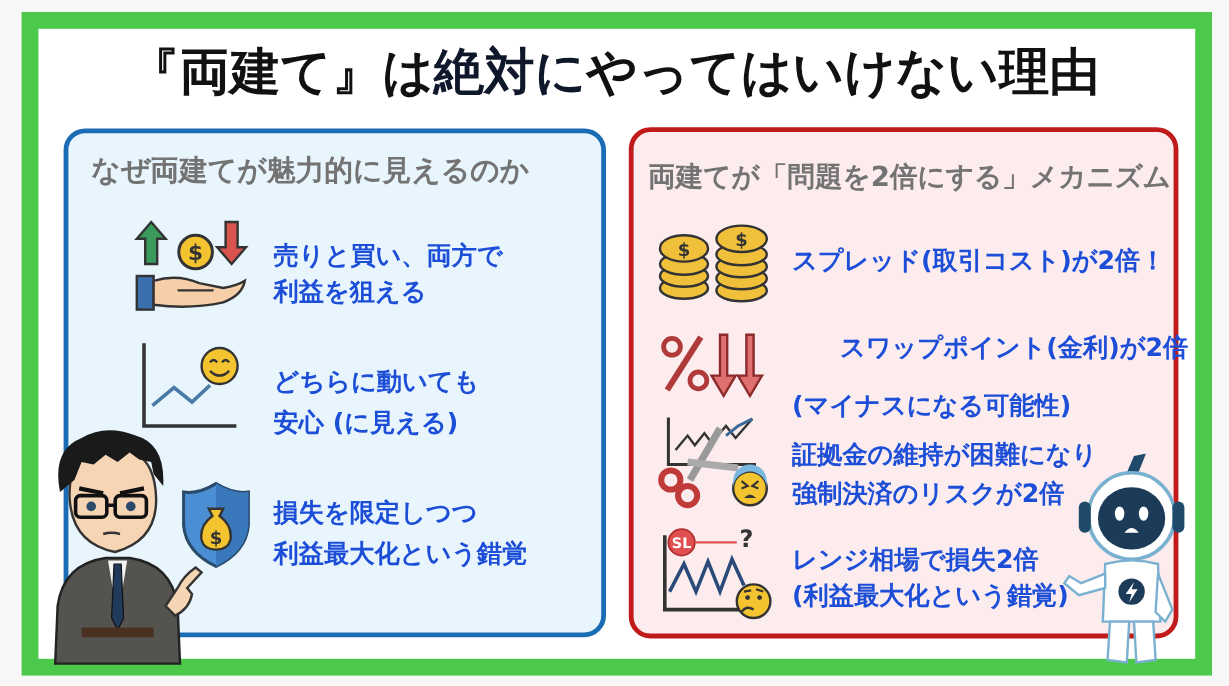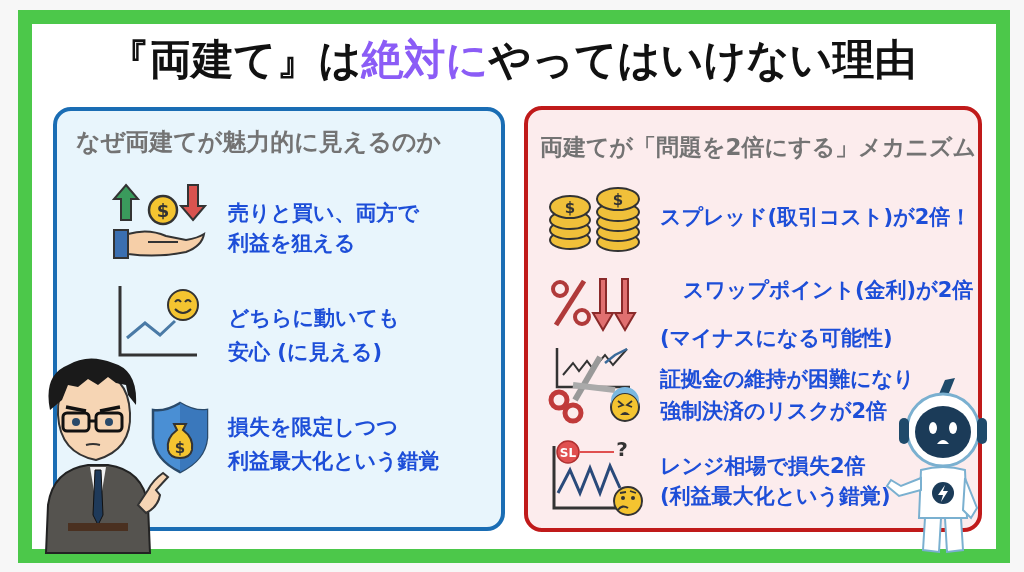--- a/index.html
+++ b/index.html
@@ -1,19 +1,19 @@
 <!DOCTYPE html>
 <html><head>
 <meta charset="utf-8">
 <style>
   html,body{margin:0;padding:0;}
   body{width:1024px;height:572px;background:#f7f7f7;position:relative;overflow:hidden;font-family:"DejaVu Sans","Liberation Sans",sans-serif;}
   .frame{position:absolute;left:18px;top:10px;width:964px;height:525px;border:14px solid #4cc84a;background:#ffffff;}
   .title{position:absolute;left:0;top:32px;width:1024px;text-align:center;font-size:42px;font-weight:bold;color:#111;letter-spacing:0px;}
-  .title .accent{color:#8b5cf6;}
+  .title .accent{color:#0f172a;}
   .panel{position:absolute;border-radius:18px;box-sizing:border-box;}
   .panel.left{left:53px;top:107px;width:452px;height:424px;border:4px solid #1a6db4;background:#e8f5fc;}
   .panel.right{left:524px;top:106px;width:458px;height:426px;border:4px solid #c01a1a;background:#fceced;}
   .phead{position:absolute;font-weight:bold;color:#737373;white-space:nowrap;}
   .item-text{position:absolute;font-weight:bold;color:#1d4ed8;font-size:21px;line-height:30px;white-space:nowrap;}
   .icon{position:absolute;}
   .char{position:absolute;}
 </style>
 </head>
 <body>
@@ -78,21 +78,21 @@
 
 <svg class="icon" style="left:550px;top:275px" width="90" height="58" viewBox="0 0 90 58">
   <g fill="#e07070" stroke="#8a2a2a" stroke-width="2">
     <circle cx="10" cy="14" r="7" fill="none" stroke-width="4" stroke="#b03a3a"></circle>
     <circle cx="32" cy="42" r="7" fill="none" stroke-width="4" stroke="#b03a3a"></circle>
     <path d="M6 50 L34 6" stroke-width="5" stroke="#b03a3a"></path>
     <path d="M50 4 L56 4 L56 38 L63 38 L53 55 L43 38 L50 38 Z"></path>
     <path d="M72 4 L78 4 L78 38 L85 38 L75 55 L65 38 L72 38 Z"></path>
   </g>
 </svg>
-<div class="item-text" style="left:683px;top:275px;">スワップポイント(金利)が2倍</div>
+<div class="item-text" style="left:700px;top:275px;">スワップポイント(金利)が2倍</div>
 <div class="item-text" style="left:660px;top:323px;">(マイナスになる可能性)</div>
 
 <svg class="icon" style="left:545px;top:345px" width="100" height="80" viewBox="0 0 100 80">
   <path d="M12 3 L12 42 L85 42" fill="none" stroke="#333" stroke-width="2.5"></path>
   <polyline points="18,30 28,18 34,26 42,16 48,24 60,10 68,20 82,4" fill="none" stroke="#333" stroke-width="2"></polyline>
   <polyline points="60,18 70,10 82,4" fill="none" stroke="#3a6a9a" stroke-width="2.5"></polyline>
   <path d="M55 12 L30 55" stroke="#999" stroke-width="6"></path>
   <path d="M28 40 L70 45" stroke="#aaa" stroke-width="6"></path>
   <circle cx="14" cy="55" r="8" fill="none" stroke="#c03a3a" stroke-width="5"></circle>
   <circle cx="28" cy="68" r="8" fill="none" stroke="#c03a3a" stroke-width="5"></circle>

